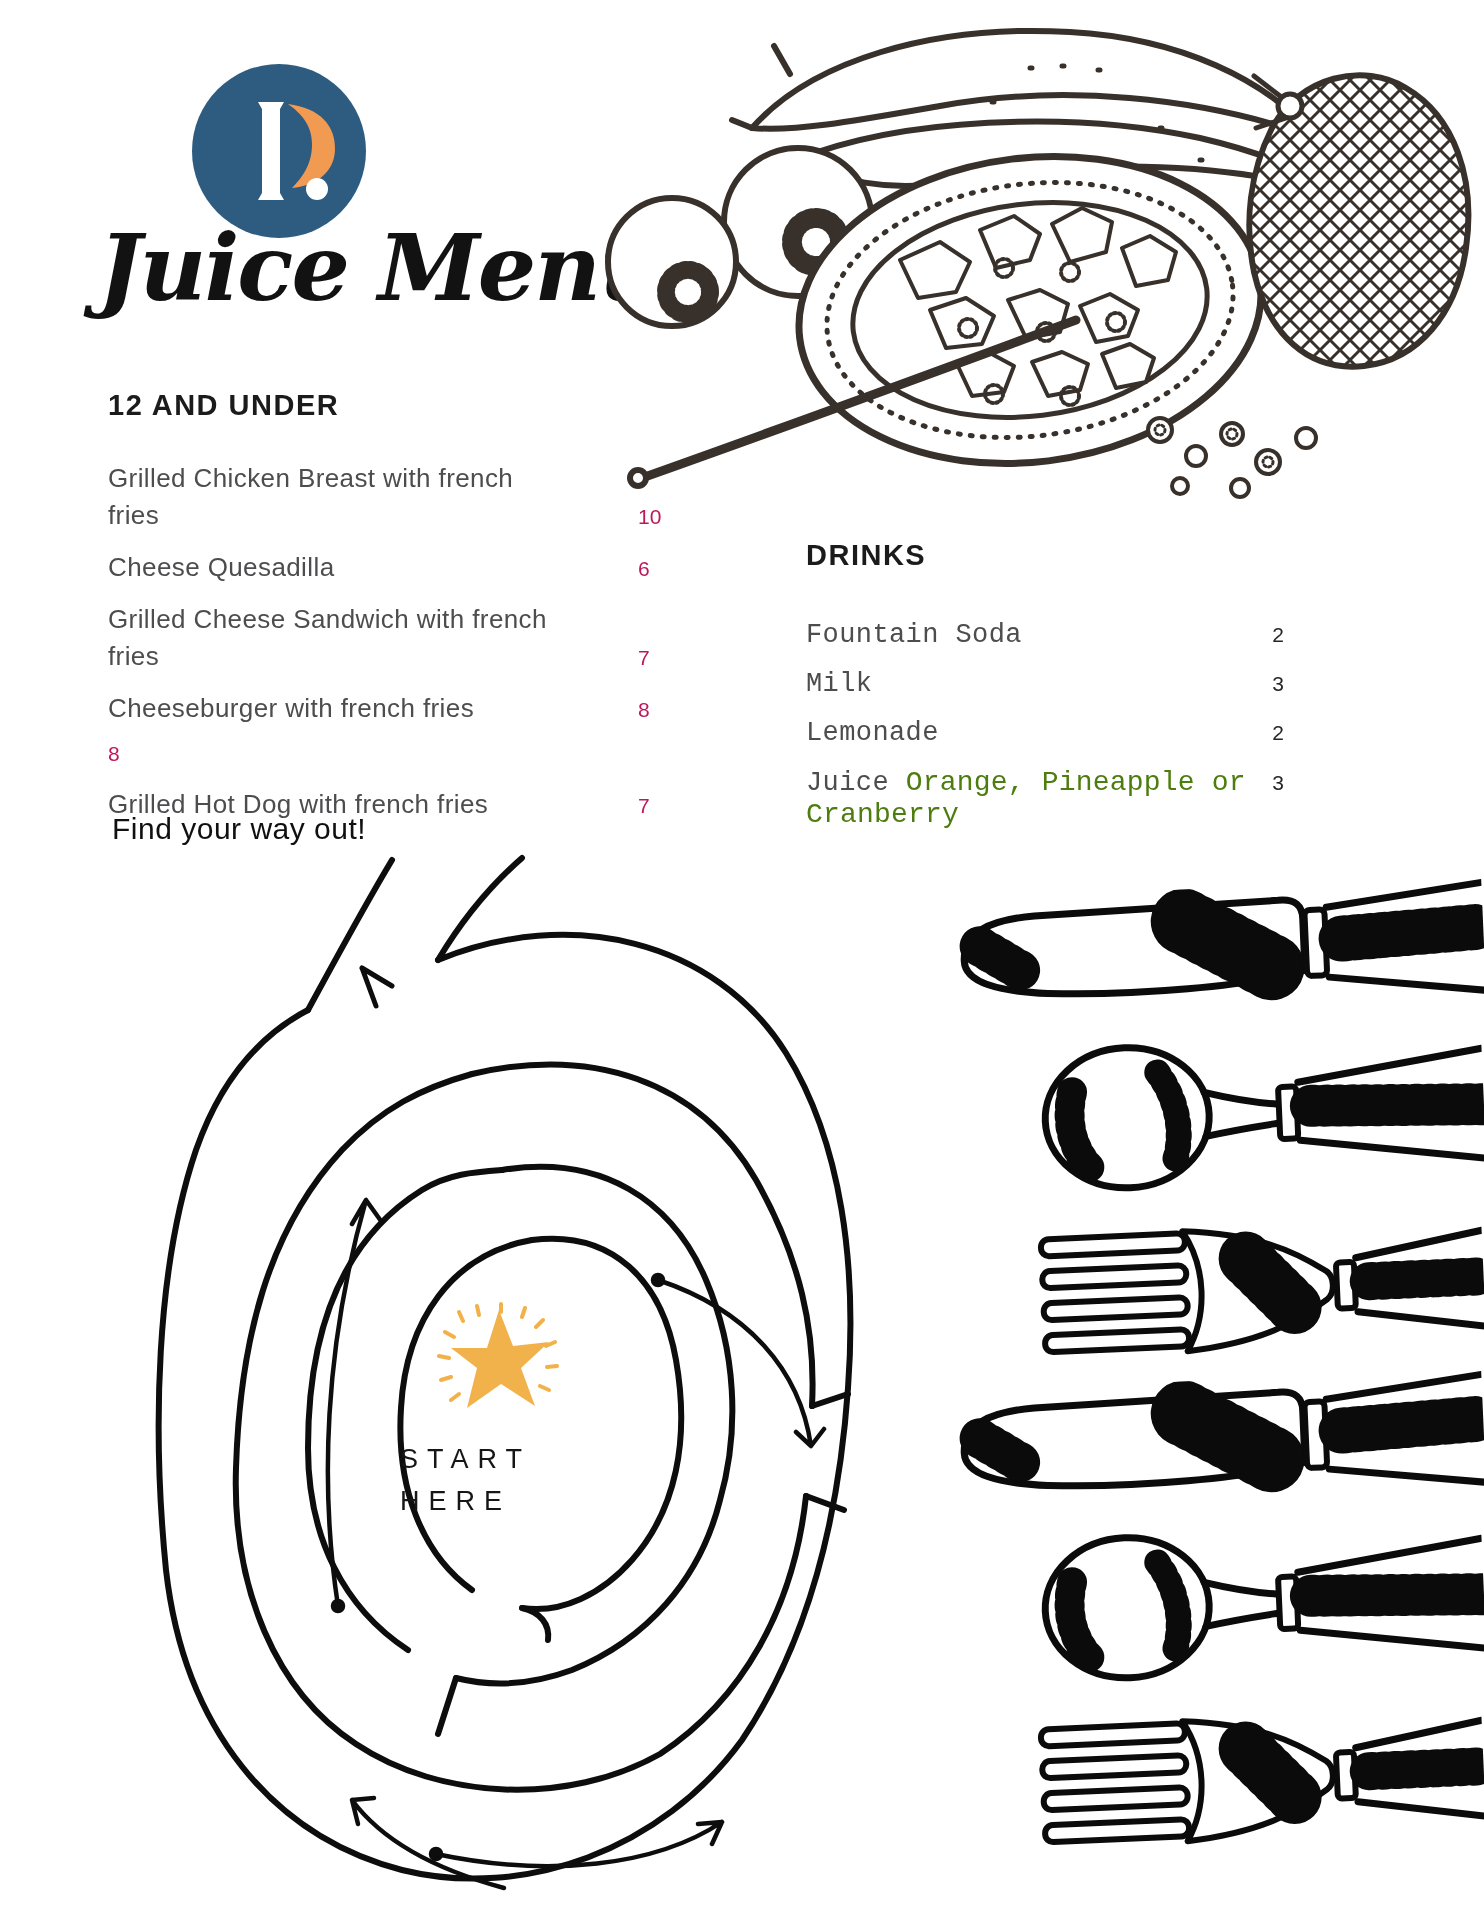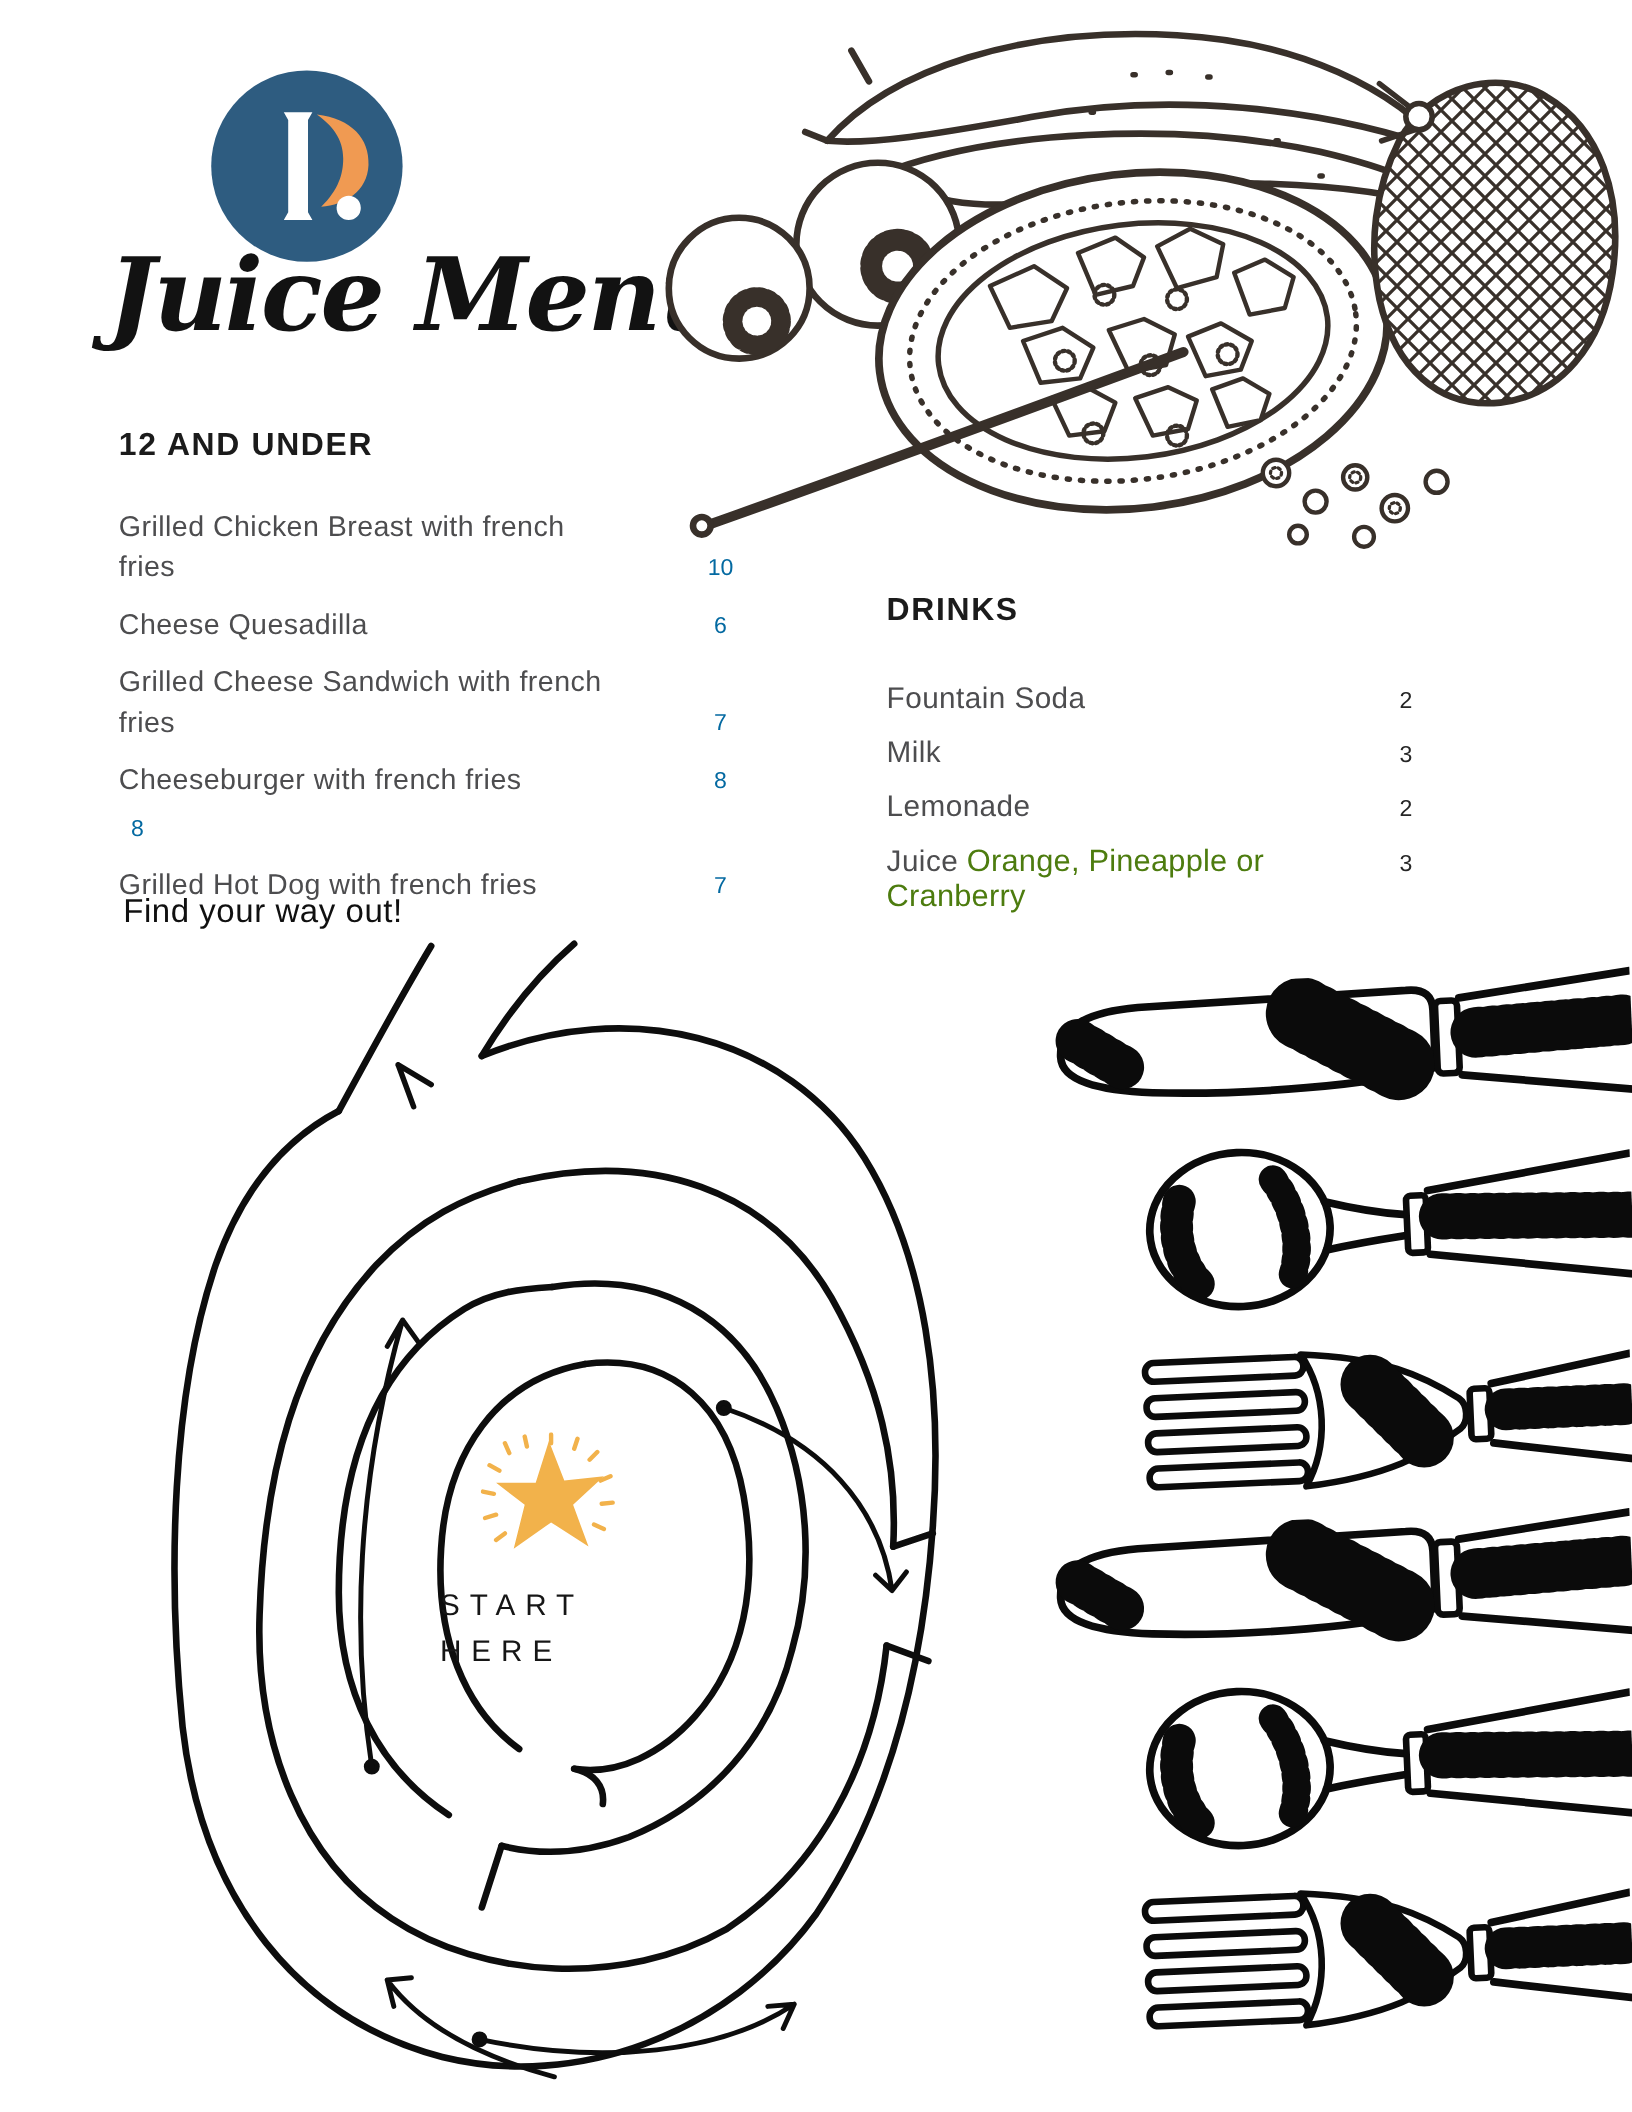--- a/index.html
+++ b/index.html
@@ -16,27 +16,27 @@
     font-weight:bold;font-size:92px;line-height:1;color:#121212;letter-spacing:-2px;}
 
   
   .sec-head{font-size:29px;font-weight:700;letter-spacing:1.5px;color:#1b1b1b;margin-top:21px;}
 
   
   .menu{left:108px;top:368px;width:564px;}
   .menu .sec-head{margin-bottom:38px;}
   .m-row{display:flex;justify-content:space-between;align-items:flex-end;margin-bottom:15px;}
   .m-name{width:492px;font-size:26px;line-height:37px;color:#4d4d4f;letter-spacing:.4px;white-space:pre-line;}
-  .m-price{font-size:21px;color:#0369a1;padding-bottom:5px;text-align:center;min-width:34px;}
+  .m-price{font-size:21px;color:#be185d;padding-bottom:5px;text-align:left;min-width:34px;}
 
   
   .drinks{left:806px;top:518px;width:478px;}
   .drinks .sec-head{margin-bottom:48px;}
   .d-row{display:flex;justify-content:space-between;align-items:baseline;margin-bottom:18px;}
-  .d-name{font-size:27px;line-height:31px;color:#4d4d4f;letter-spacing:.4px;}
+  .d-name{font-size:27px;line-height:31px;color:#4d4d4f;letter-spacing:.4px;font-family:Liberation Mono, monospace;}
   .d-detail{font-size:28px;color:#4d7c0f;letter-spacing:.2px;}
   .d-price{font-size:21px;color:#262626;text-align:right;min-width:30px;}
 
   .prompt{left:112px;top:812px;font-size:30px;color:#101010;letter-spacing:.5px;}
 
   
   .start-label{left:400px;top:1438px;width:200px;font-size:27px;
     letter-spacing:9px;color:#161616;line-height:42px;}
 
   .tilt{transform:rotate(-2.5deg);}

